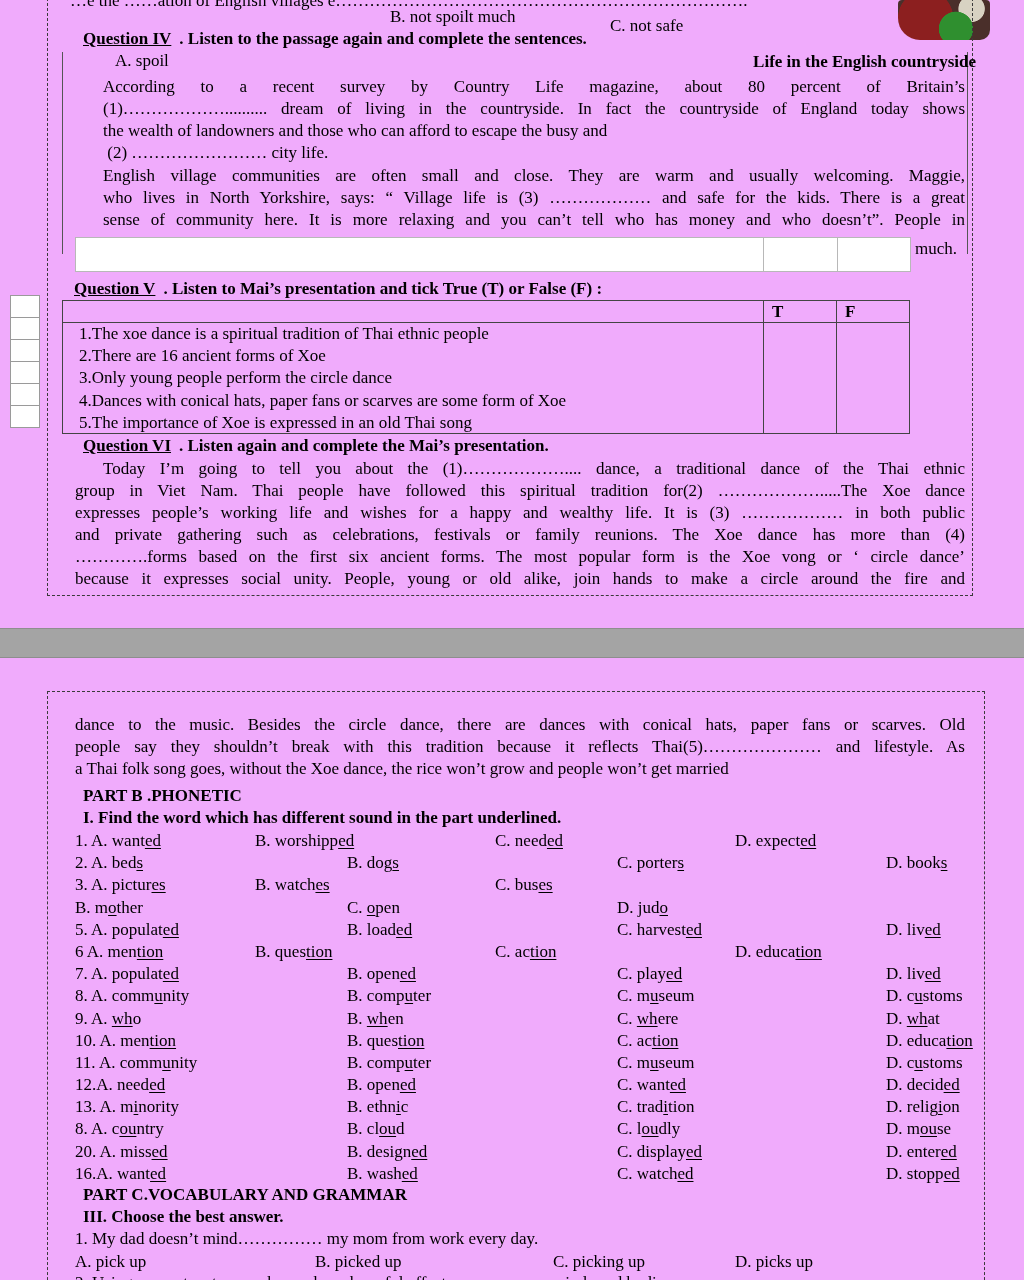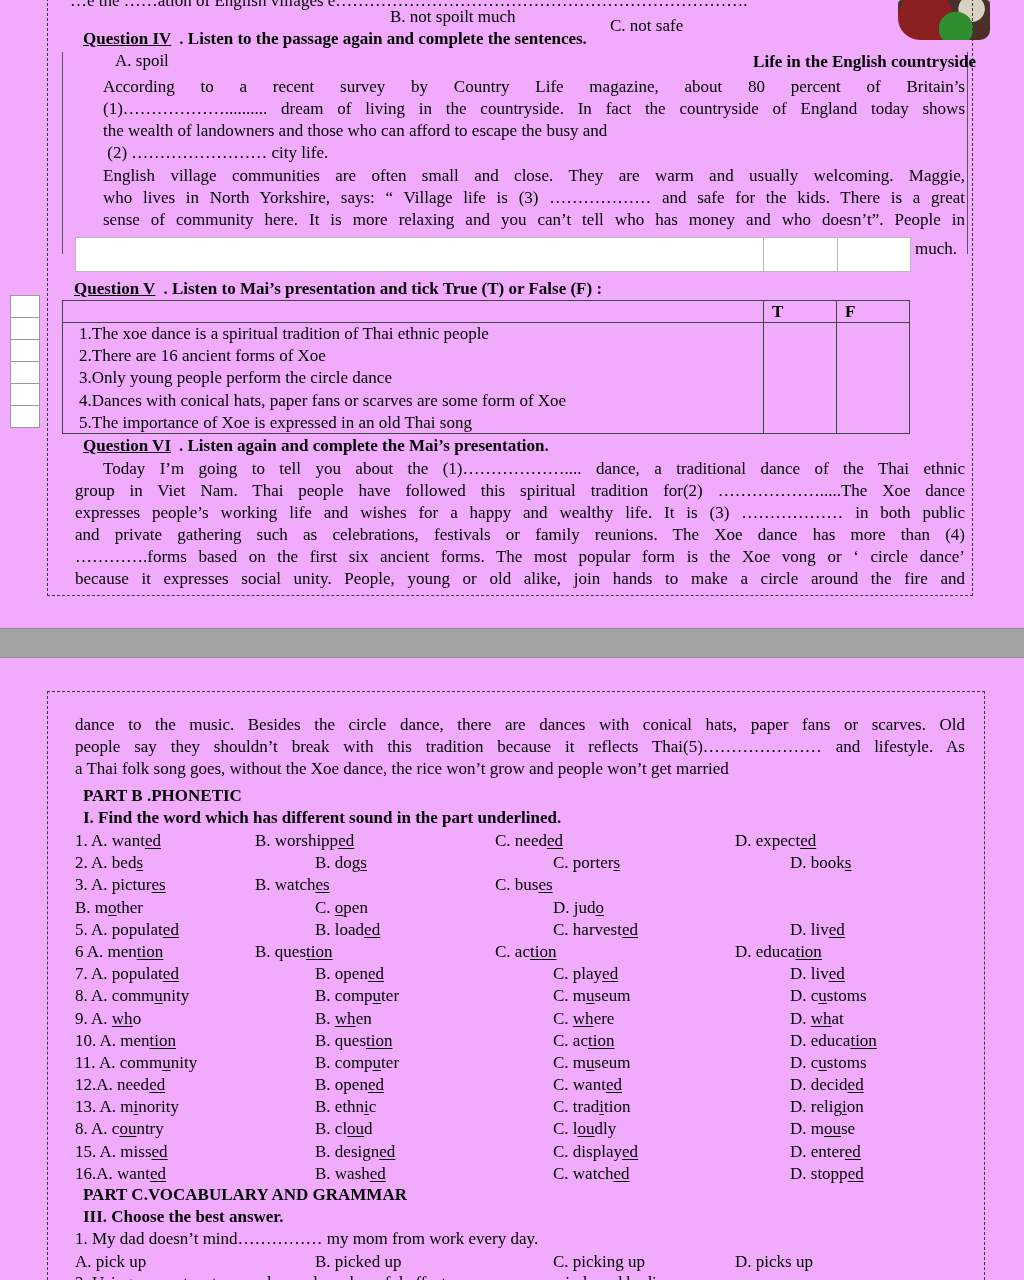--- a/index.html
+++ b/index.html
@@ -38,21 +38,21 @@
   
   .overlay { left:75px; top:237px; width:836px; height:35px; background:#fff; border:1px solid #b8b8b8; }
   .ovl-div { position:absolute; top:0; bottom:0; width:1px; background:#b8b8b8; }
 
   
   .mboxes { left:10px; top:296px; }
   .mbox { width:30px; height:23px; border:1px solid #9a9a9a; margin-top:-1px; background:#fff; }
 
   
   .phrow { display:grid; height:22.2px; line-height:22px; }
-  .phrow.wide   { grid-template-columns:240px 238px 237px 1fr; }
+  .phrow.wide   { grid-template-columns:240px 238px 237px 1fr;gap:32px; }
   .phrow.narrow { grid-template-columns:180px 240px 240px 1fr; }
   .phcell { white-space:nowrap; overflow:hidden; }
 
   .g1opts { display:grid; grid-template-columns:240px 238px 182px 1fr; height:22px; line-height:22px; }
 
   
   .photo { left:898px; top:0; width:92px; height:40px;
     border-radius:4px 4px 10px 22px;
     background:
       radial-gradient(circle at 63% 72%, #2f8f2f 0 26%, rgba(0,0,0,0) 27%),
@@ -263,21 +263,21 @@
         <div class="phcell">C. trad<span class="ul">i</span>tion</div>
         <div class="phcell">D. relig<span class="ul">i</span>on</div>
       </div>
       <div class="phrow wide">
         <div class="phcell"><span>8. </span>A. c<span class="ul">ou</span>ntry</div>
         <div class="phcell">B. cl<span class="ul">ou</span>d</div>
         <div class="phcell">C. l<span class="ul">ou</span>dly</div>
         <div class="phcell">D. m<span class="ul">ou</span>se</div>
       </div>
       <div class="phrow wide">
-        <div class="phcell"><span>15. </span>A. miss<span class="ul">ed</span></div>
+        <div class="phcell"><span>20. </span>A. miss<span class="ul">ed</span></div>
         <div class="phcell">B. design<span class="ul">ed</span></div>
         <div class="phcell">C. display<span class="ul">ed</span></div>
         <div class="phcell">D. enter<span class="ul">ed</span></div>
       </div>
       <div class="phrow wide">
         <div class="phcell"><span>16.</span>A. want<span class="ul">ed</span></div>
         <div class="phcell">B. wash<span class="ul">ed</span></div>
         <div class="phcell">C. watch<span class="ul">ed</span></div>
         <div class="phcell">D. stopp<span class="ul">ed</span></div>
       </div>

